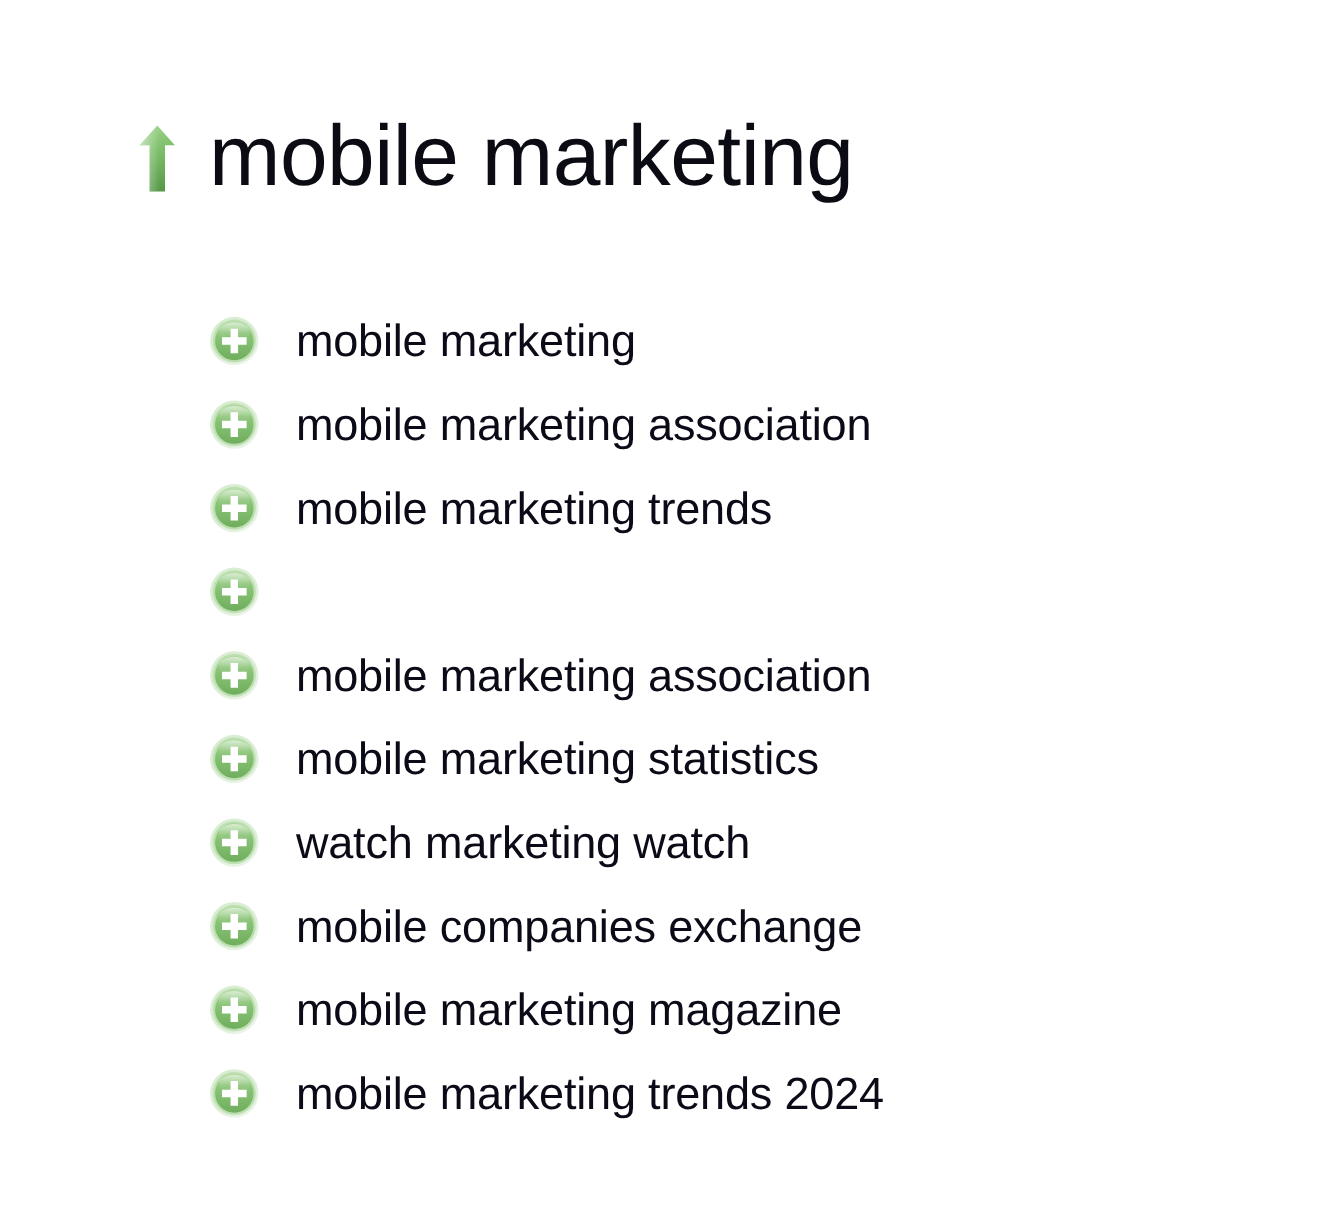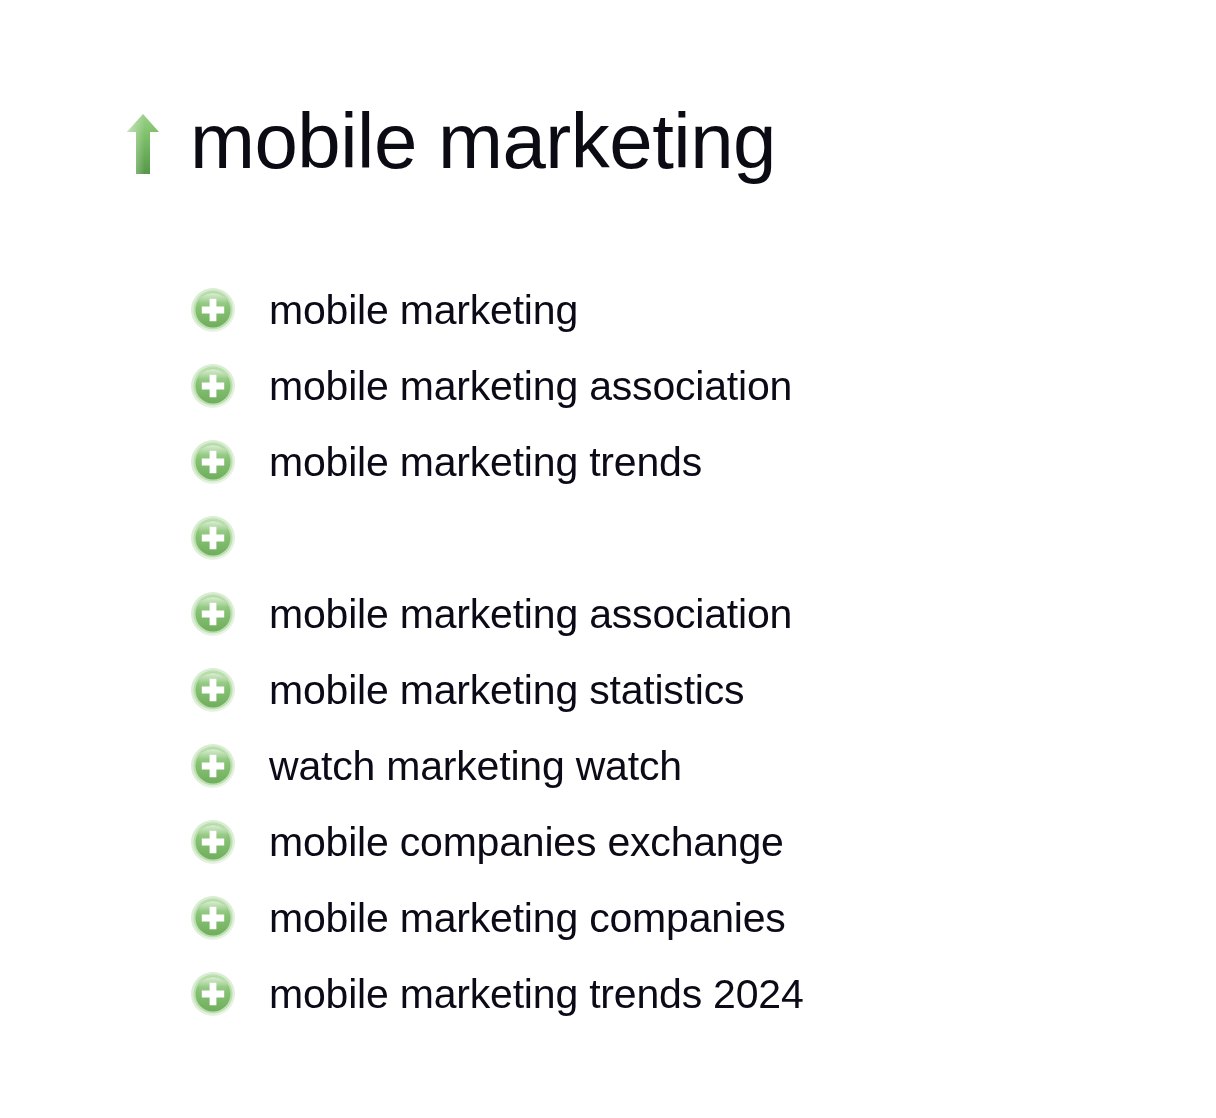--- a/index.html
+++ b/index.html
@@ -237,21 +237,21 @@
     <li class="suggestion-item">
       <span>
         <svg class="plus-icon" viewBox="0 0 46 46" xmlns="http://www.w3.org/2000/svg">
           <circle cx="23" cy="23" r="22" fill="url(#pOuter)"></circle>
           <circle cx="23" cy="23" r="19.5" fill="#b2daa3" opacity="0.75"></circle>
           <circle cx="23" cy="23" r="17.5" fill="url(#pBody)"></circle>
           <ellipse cx="23" cy="15" rx="14" ry="9" fill="url(#pGloss)"></ellipse>
           <path d="M19.6 11.8 h6.8 v7.8 h7.8 v6.8 h-7.8 v7.8 h-6.8 v-7.8 h-7.8 v-6.8 h7.8 z" fill="#ffffff"></path>
         </svg>
       </span>
-      <span class="suggestion-label">mobile marketing companies</span>
+      <span class="suggestion-label">mobile marketing magazine</span>
     </li>
 
     <li class="suggestion-item">
       <span>
         <svg class="plus-icon" viewBox="0 0 46 46" xmlns="http://www.w3.org/2000/svg">
           <circle cx="23" cy="23" r="22" fill="url(#pOuter)"></circle>
           <circle cx="23" cy="23" r="19.5" fill="#b2daa3" opacity="0.75"></circle>
           <circle cx="23" cy="23" r="17.5" fill="url(#pBody)"></circle>
           <ellipse cx="23" cy="15" rx="14" ry="9" fill="url(#pGloss)"></ellipse>
           <path d="M19.6 11.8 h6.8 v7.8 h7.8 v6.8 h-7.8 v7.8 h-6.8 v-7.8 h-7.8 v-6.8 h7.8 z" fill="#ffffff"></path>

